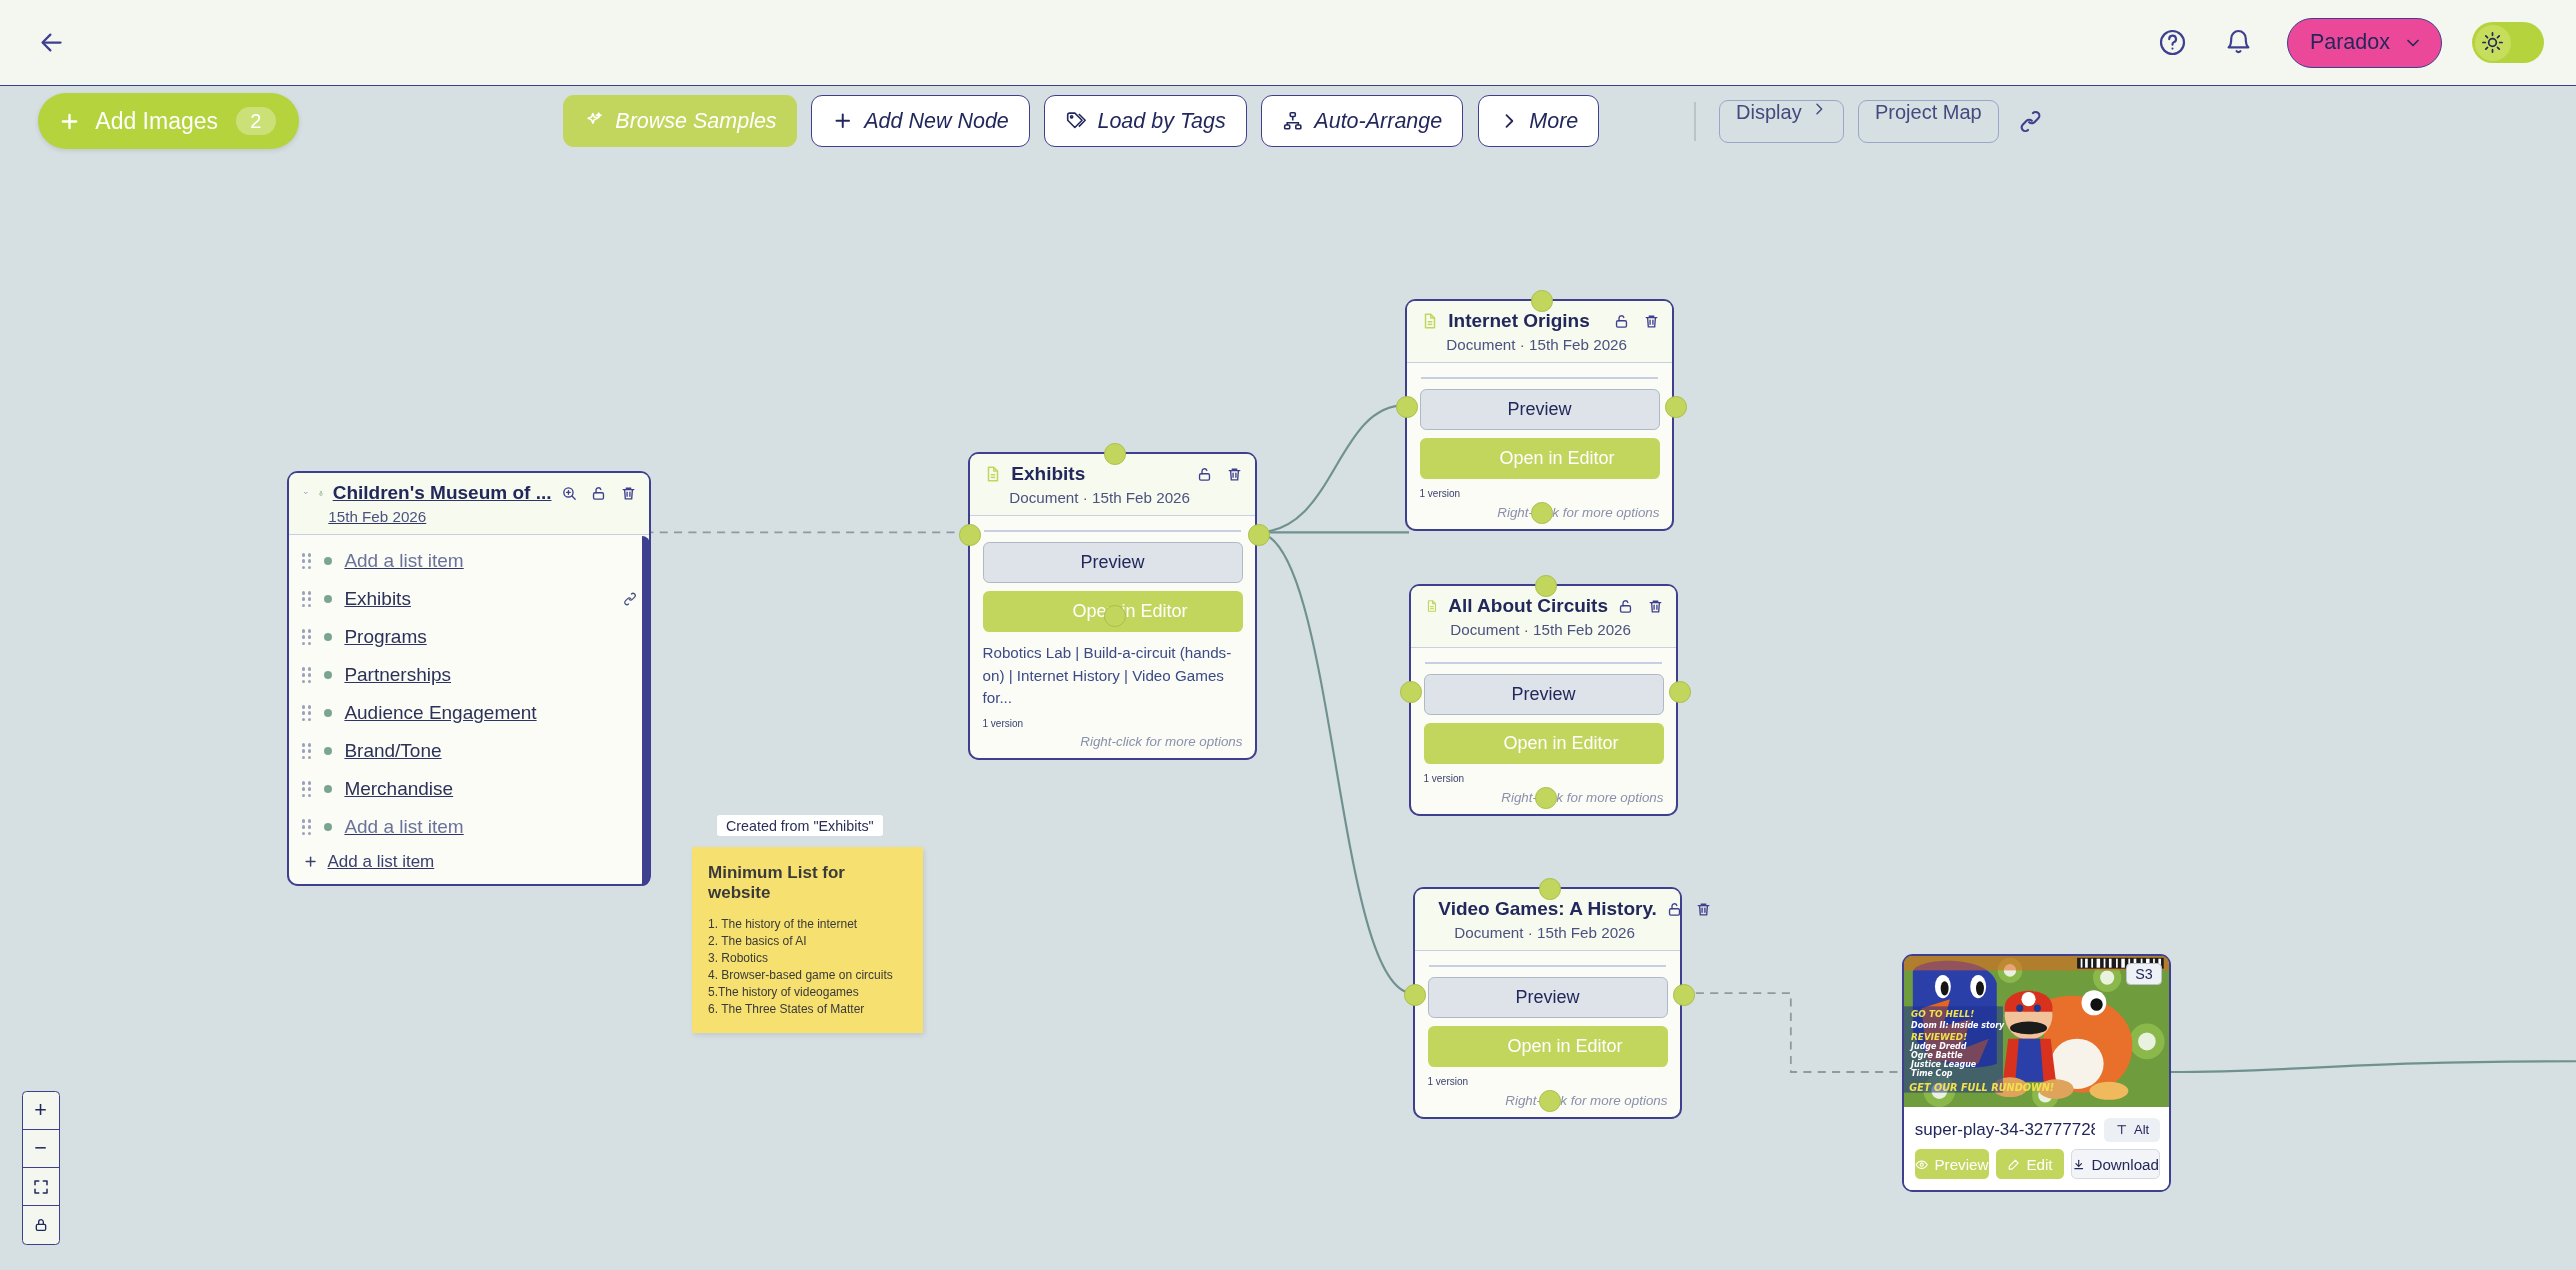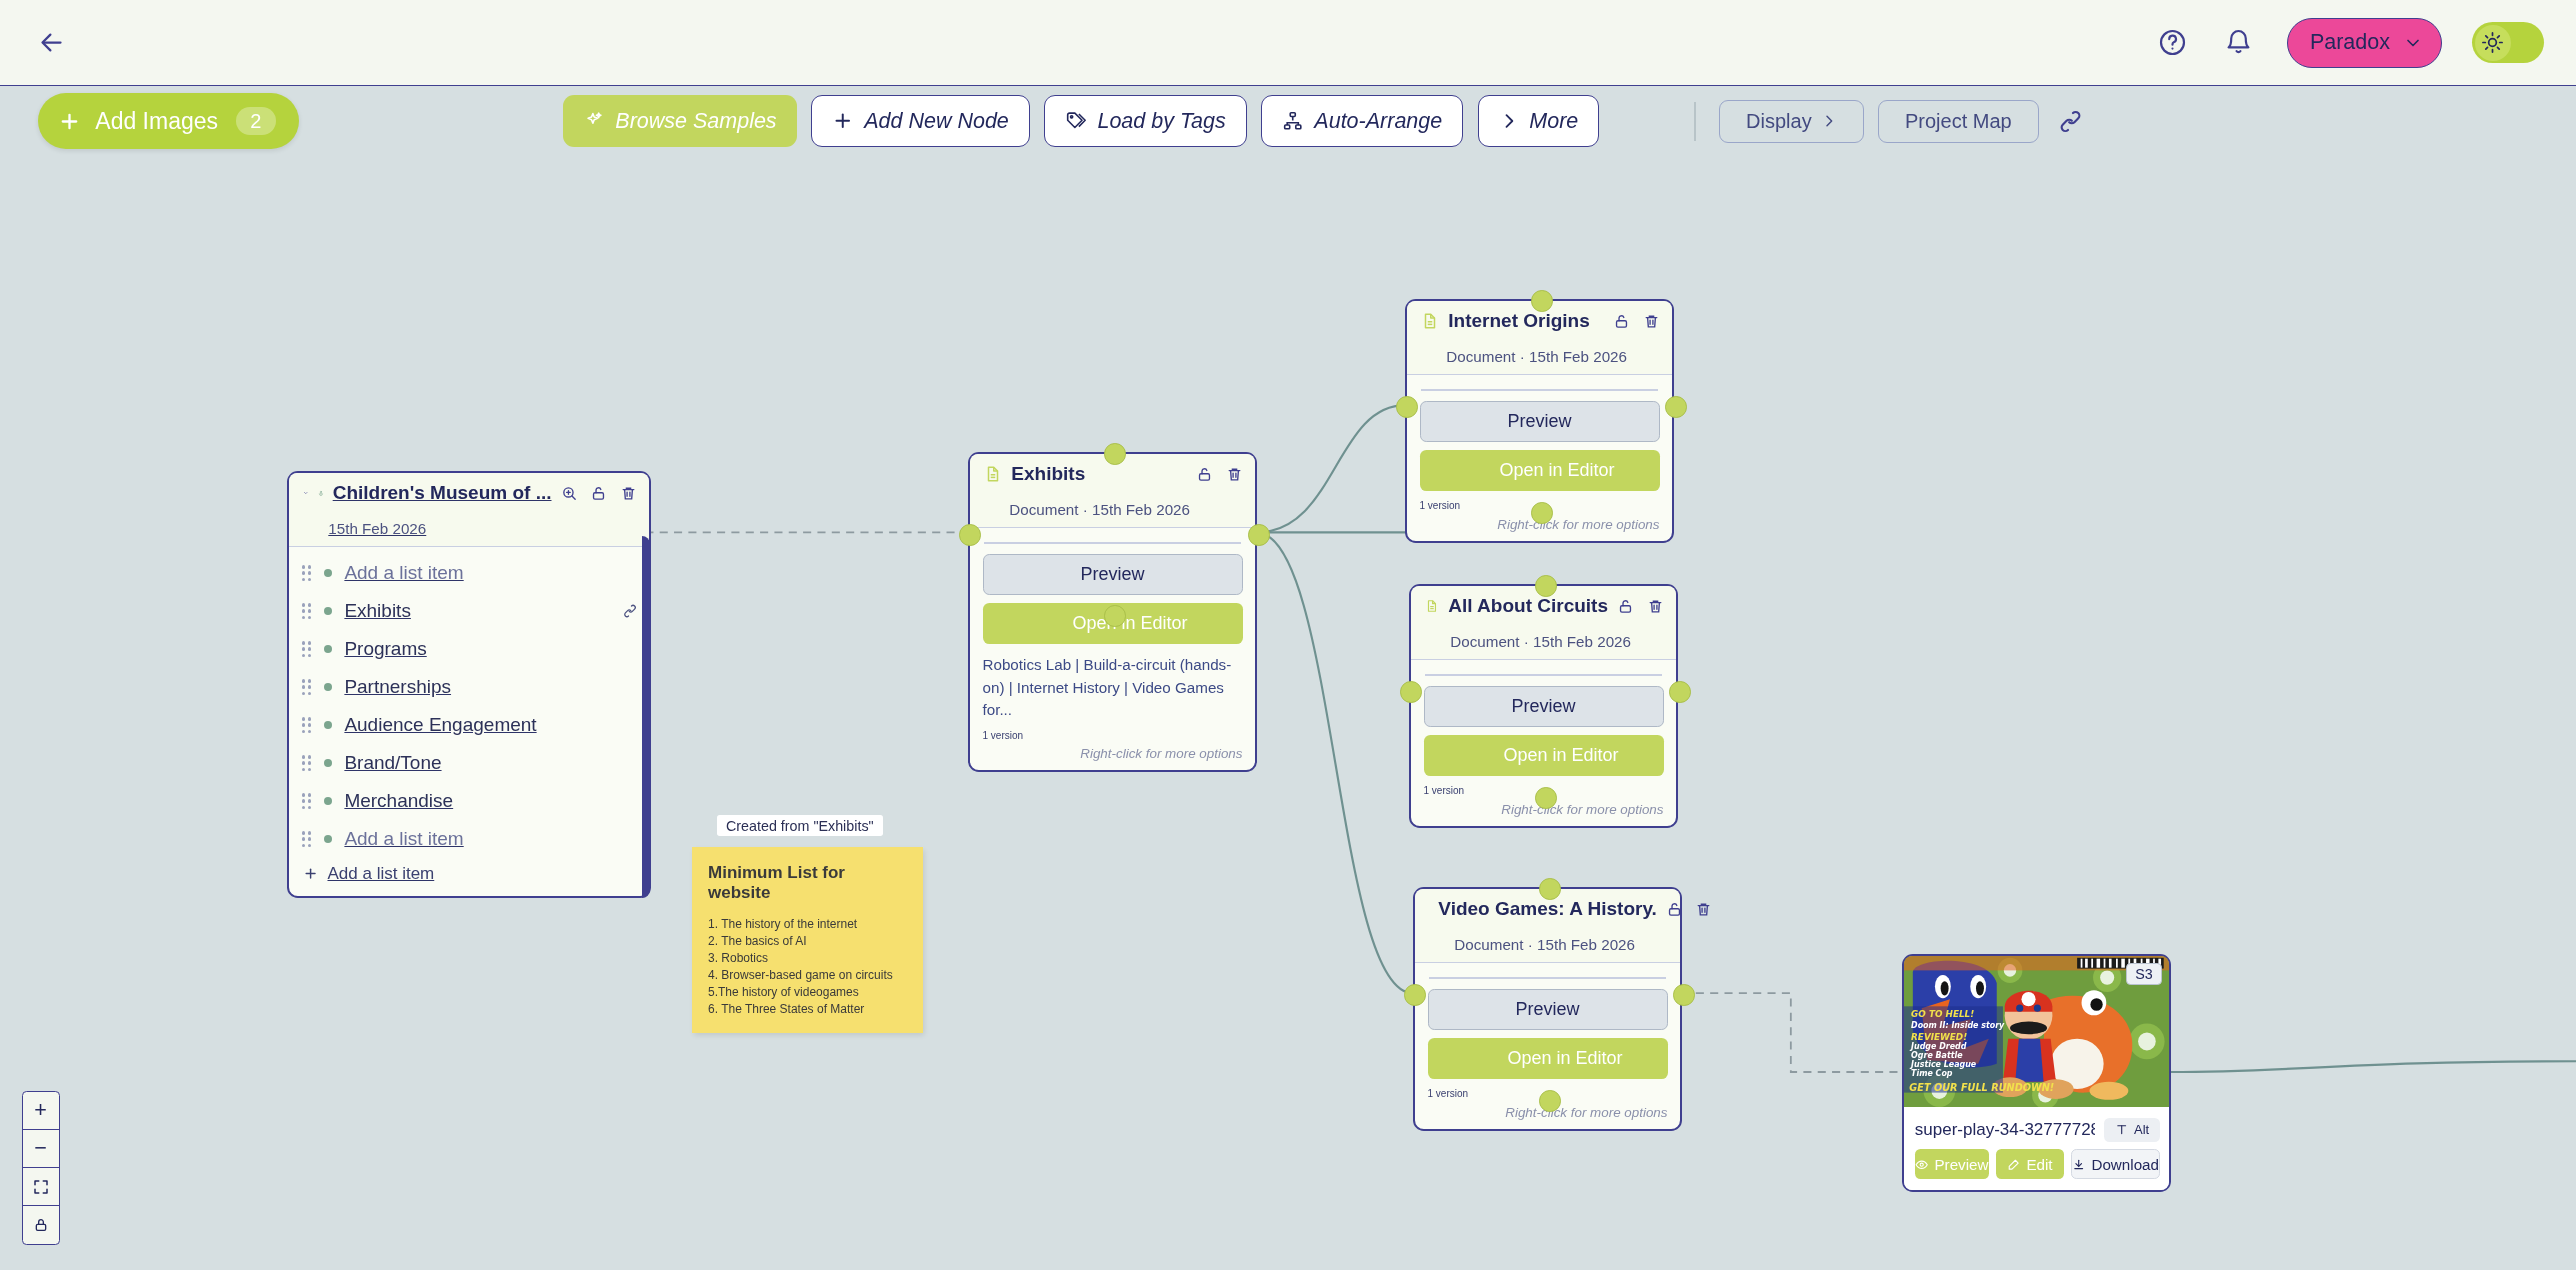--- a/index.html
+++ b/index.html
@@ -77,32 +77,32 @@
   }
   .btn-white { background: #ffffff; border: 1.4px solid #3f3f8f; color: #23285c; }
   #browse-samples { background: #c2d65e; border: none; color: #ffffff; }
   #toolbar-right {
     position: absolute; left: 1685px; display: flex; align-items: center; gap: 14.3px;
   }
   .sep { width: 1.8px; height: 39px; background: #b8c4c8; margin: 0 9px; }
   .btn-ghost {
     height: 43px; border-radius: 9px; border: 1.3px solid #9aa6c9;
     background: transparent; color: #434a80; font-size: 20px;
-    display:inline-flex; align-items:center; gap:9px; padding: 0 26px; cursor:pointer;
+    display:inline-flex; gap:9px; padding: 0 16px; cursor:pointer;
   }
 
   
   #canvas { position: absolute; top: 156px; left: 0; width: 2576px; height: 1115px; overflow: hidden; }
   #edges { position: absolute; inset: 0; width: 2576px; height: 1115px; }
 
   .node { position: absolute; border: 2.2px solid #3f3f8f; border-radius: 10.8px; background: #fafcf5; }
   .node-head { background: #f7faee; border-radius: 8px 8px 0 0; padding: 9px 12.5px 9px 14.3px; }
   .node-head-row { display: flex; align-items: center; gap: 9px; }
   .node-title { font-size: 19px; font-weight: 700; color: #23285c; white-space: nowrap; }
-  .node-sub { font-size: 15.2px; color: #4c5280; margin-top: 16px; margin-left: 25px; }
+  .node-sub { font-size: 15.2px; color: #4c5280; margin-top: 4px; margin-left: 25px; }
   .head-actions { margin-left: auto; display: flex; align-items: center; gap: 12.5px; }
   .node-body { padding: 10.8px 12.5px 9px 12.5px; border-top: 1.3px solid #c9cfe2; }
   .hr { height: 1.3px; background: #c9cfe2; margin: 3.6px 1.8px 10.8px 1.8px; }
   .btn-preview {
     width: 100%; height: 41px; border-radius: 6.3px;
     background: #dde3e8; border: 1.3px solid #aeb8c6;
     color: #23285c; font-size: 18px; cursor: pointer;
     display:flex; align-items:center; justify-content:center;
   }
   .btn-open {

